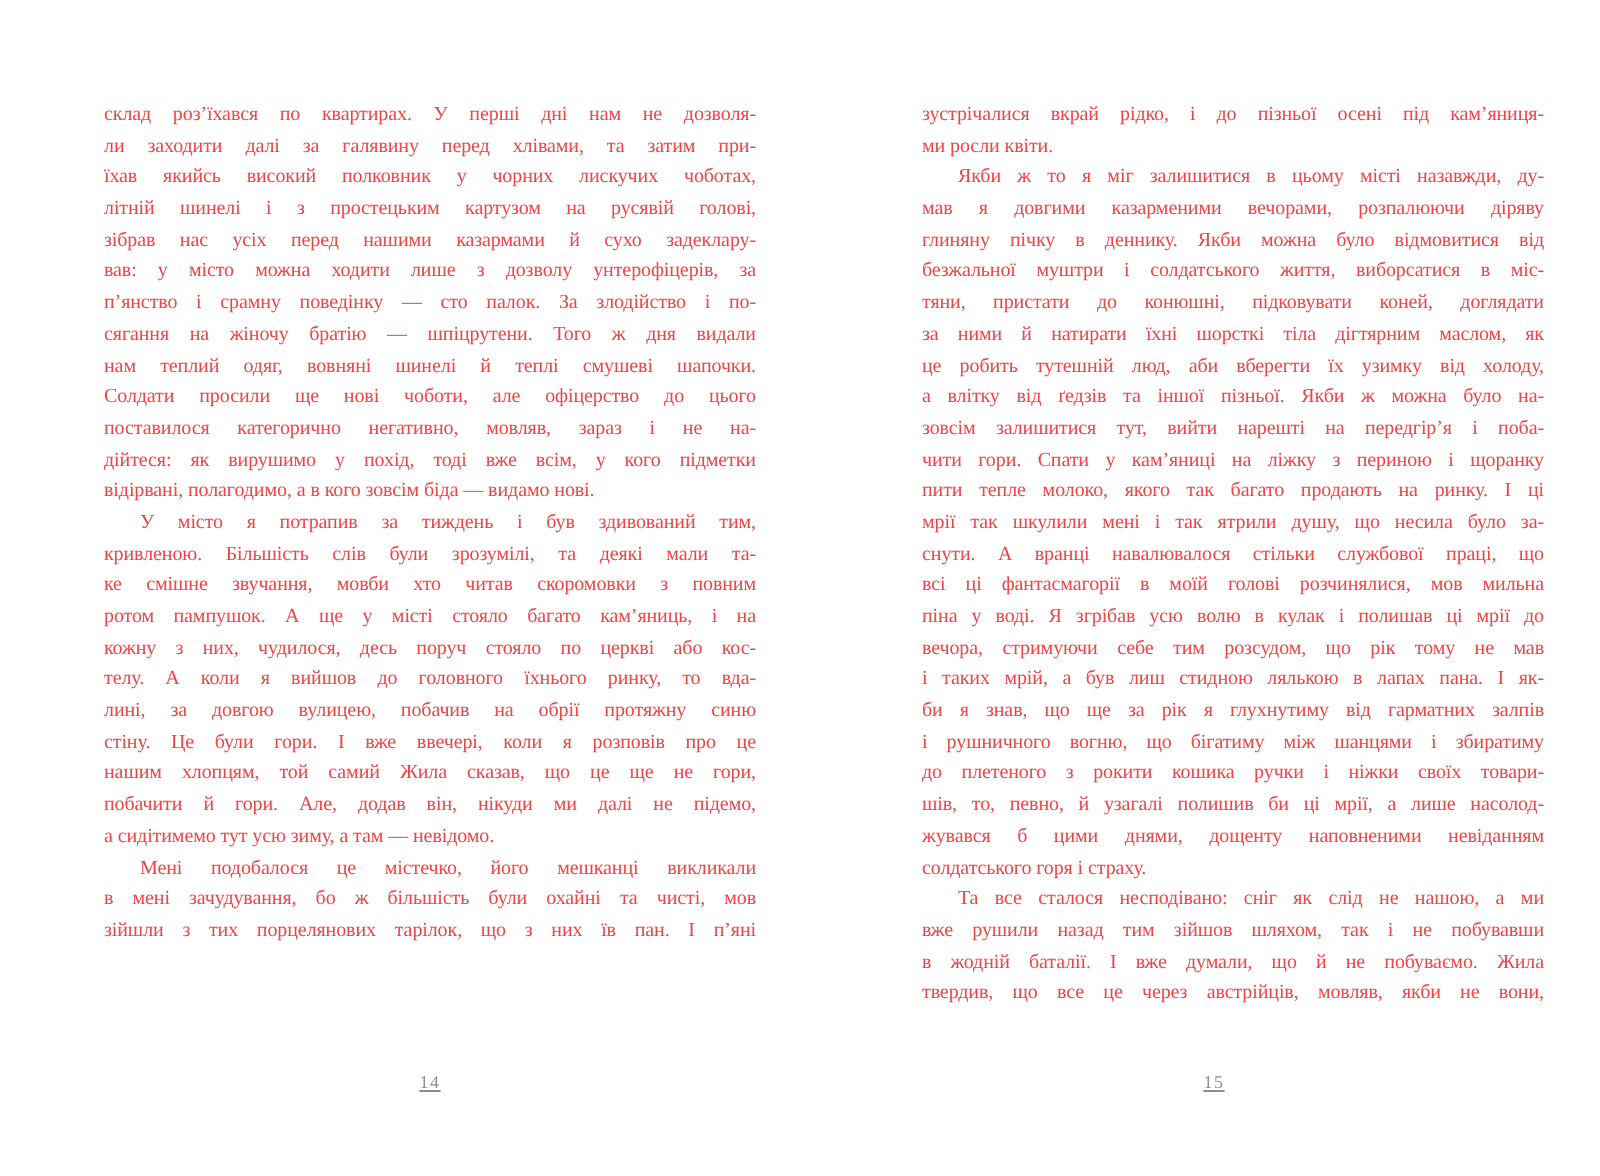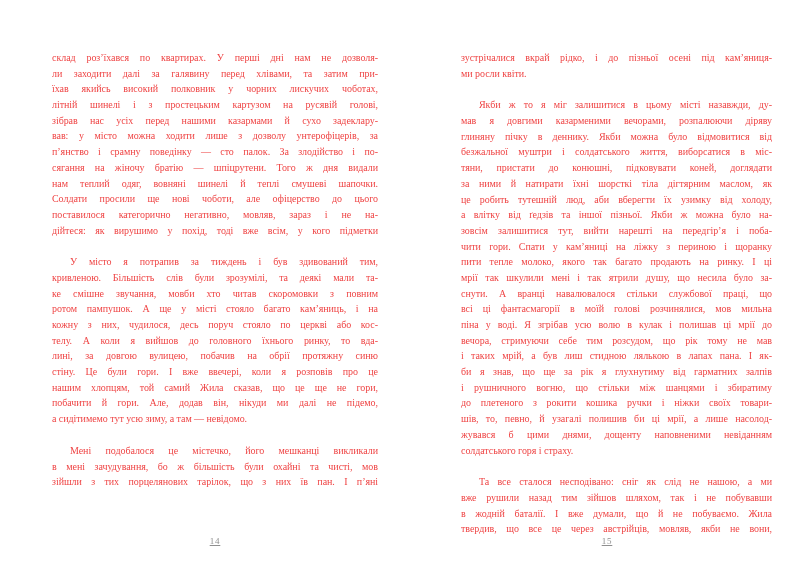--- a/index.html
+++ b/index.html
@@ -26,21 +26,21 @@
     font-size: 10px;
     line-height: 15.7px;
     height: 15.7px;
     overflow: hidden;
     letter-spacing: -0.05px;
     text-align: justify;
     text-align-last: justify;
     white-space: normal;
   }
   .line.end { text-align-last: left; }
-  .line.ind { text-indent: 18px; margin-top: 16px; }
+  .line.ind { text-indent: 18px; }
   .pagenum {
     position: absolute;
     top: 536px;
     width: 40px;
     font-size: 9px;
     letter-spacing: 0.8px;
     color: #8f8f8f;
     text-align: center;
     text-decoration: underline;
   }
@@ -59,20 +59,21 @@
         <div class="line">їхав якийсь високий полковник у чорних лискучих чоботах,</div>
         <div class="line">літній шинелі і з простецьким картузом на русявій голові,</div>
         <div class="line">зібрав нас усіх перед нашими казармами й сухо задеклару-</div>
         <div class="line">вав: у місто можна ходити лише з дозволу унтерофіцерів, за</div>
         <div class="line">п’янство і срамну поведінку — сто палок. За злодійство і по-</div>
         <div class="line">сягання на жіночу братію — шпіцрутени. Того ж дня видали</div>
         <div class="line">нам теплий одяг, вовняні шинелі й теплі смушеві шапочки.</div>
         <div class="line">Солдати просили ще нові чоботи, але офіцерство до цього</div>
         <div class="line">поставилося категорично негативно, мовляв, зараз і не на-</div>
         <div class="line">дійтеся: як вирушимо у похід, тоді вже всім, у кого підметки</div>
+        <div class="line end">відірвані, полагодимо, а в кого зовсім біда — видамо нові.</div>
         <div class="line ind">У місто я потрапив за тиждень і був здивований тим,</div>
         <div class="line">кривленою. Більшість слів були зрозумілі, та деякі мали та-</div>
         <div class="line">ке смішне звучання, мовби хто читав скоромовки з повним</div>
         <div class="line">ротом пампушок. А ще у місті стояло багато кам’яниць, і на</div>
         <div class="line">кожну з них, чудилося, десь поруч стояло по церкві або кос-</div>
         <div class="line">телу. А коли я вийшов до головного їхнього ринку, то вда-</div>
         <div class="line">лині, за довгою вулицею, побачив на обрії протяжну синю</div>
         <div class="line">стіну. Це були гори. І вже ввечері, коли я розповів про це</div>
         <div class="line">нашим хлопцям, той самий Жила сказав, що це ще не гори,</div>
         <div class="line">побачити й гори. Але, додав він, нікуди ми далі не підемо,</div>
@@ -99,21 +100,21 @@
         <div class="line">зовсім залишитися тут, вийти нарешті на передгір’я і поба-</div>
         <div class="line">чити гори. Спати у кам’яниці на ліжку з периною і щоранку</div>
         <div class="line">пити тепле молоко, якого так багато продають на ринку. І ці</div>
         <div class="line">мрії так шкулили мені і так ятрили душу, що несила було за-</div>
         <div class="line">снути. А вранці навалювалося стільки службової праці, що</div>
         <div class="line">всі ці фантасмагорії в моїй голові розчинялися, мов мильна</div>
         <div class="line">піна у воді. Я згрібав усю волю в кулак і полишав ці мрії до</div>
         <div class="line">вечора, стримуючи себе тим розсудом, що рік тому не мав</div>
         <div class="line">і таких мрій, а був лиш стидною лялькою в лапах пана. І як-</div>
         <div class="line">би я знав, що ще за рік я глухнутиму від гарматних залпів</div>
-        <div class="line">і рушничного вогню, що стільки між шанцями і збиратиму</div>
+        <div class="line">і рушничного вогню, що бігатиму між шанцями і збиратиму</div>
         <div class="line">до плетеного з рокити кошика ручки і ніжки своїх товари-</div>
         <div class="line">шів, то, певно, й узагалі полишив би ці мрії, а лише насолод-</div>
         <div class="line">жувався б цими днями, дощенту наповненими невіданням</div>
         <div class="line end">солдатського горя і страху.</div>
         <div class="line ind">Та все сталося несподівано: сніг як слід не нашою, а ми</div>
         <div class="line">вже рушили назад тим зійшов шляхом, так і не побувавши</div>
         <div class="line">в жодній баталії. І вже думали, що й не побуваємо. Жила</div>
         <div class="line">твердив, що все це через австрійців, мовляв, якби не вони,</div>
       </div>
     <div class="pagenum right">15</div>

